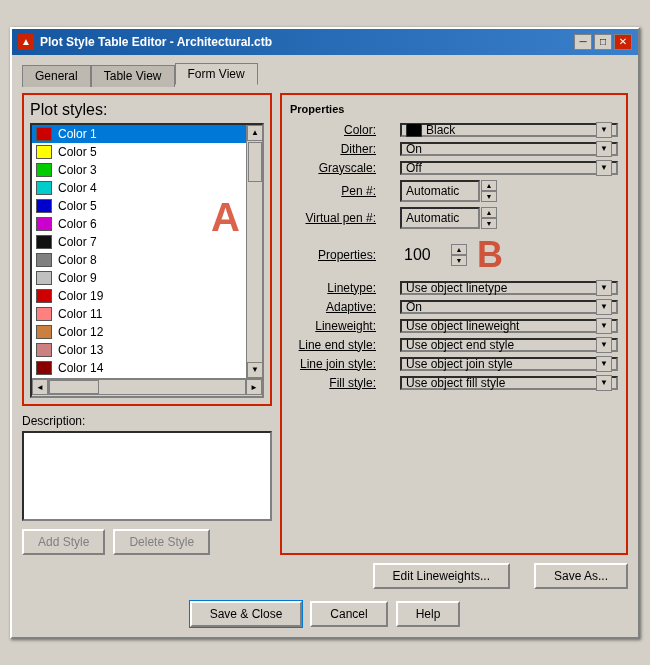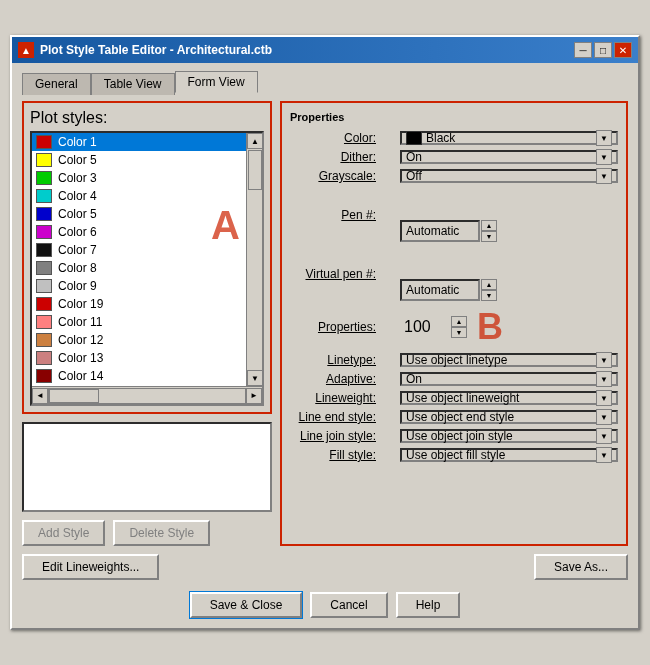--- a/index.html
+++ b/index.html
@@ -340,21 +340,20 @@
     .color-select-swatch {
       width: 16px;
       height: 14px;
       background: #000;
       border: 1px solid #333;
     }
 
     .spinner-box {
       display: flex;
       align-items: center;
-      margin-top: 32px;
     }
 
     .spinner-input {
       width: 80px;
       height: 22px;
       border: 2px inset #808080;
       background: white;
       padding: 0 4px;
       font-size: 12px;
     }
@@ -422,21 +421,21 @@
       border: 2px solid #ffffff;
       border-right-color: #808080;
       border-bottom-color: #808080;
       cursor: pointer;
       font-size: 12px;
       outline: 1px solid #0078d7;
     }
 
     .mid-buttons {
       display: flex;
-      justify-content: space-between;
+      justify-content: flex-end;
       gap: 24px;
       margin-top: 8px;
     }
 
     .left-panel-bordered {
       border: 2px solid #cc2200;
       padding: 6px;
       position: relative;
     }
 
@@ -563,20 +562,21 @@
               <div class="h-scroll-track">
                 <div class="h-scroll-thumb"></div>
               </div>
               <div class="h-scroll-btn">►</div>
             </div>
           </div>
           <span class="letter-label">A</span>
         </div>
 
         <div class="description-section">
+          <div class="desc-label">Description:</div>
           <div class="desc-box"></div>
         </div>
 
         <div class="bottom-buttons-left">
           <button class="btn btn-disabled">Add Style</button>
           <button class="btn btn-disabled">Delete Style</button>
         </div>
       </div>
 
       <div class="right-panel">

